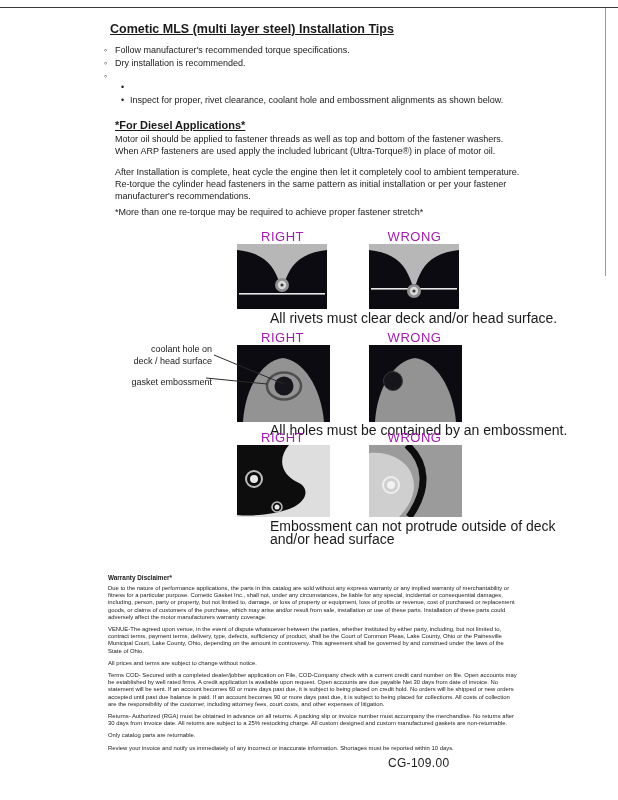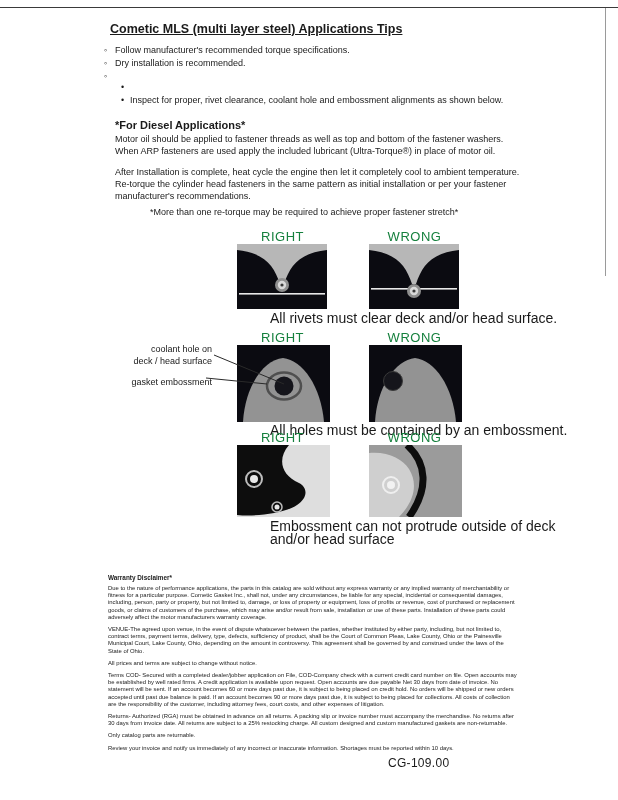--- a/index.html
+++ b/index.html
@@ -13,29 +13,29 @@
 
   .title { left:110px; top:22px; font-size:12.5px; font-weight:bold;
            text-decoration:underline; white-space:nowrap; }
 
   .tips { left:104px; top:44px; }
   .subtips { left:121px; top:81px; }
   .tip { display:flex; font-size:9px; line-height:13px; white-space:nowrap; }
   .tip .m { width:11px; flex:0 0 auto; }
   .subtips .tip .m { width:9px; }
 
-  .diesel-h { left:115px; top:119px; font-size:11px; font-weight:bold; white-space:nowrap; }
+  .diesel-h { left:115px; top:119px; font-size:11px; font-weight:bold; white-space:nowrap;text-decoration:underline; }
   .body { font-size:9px; line-height:12px; width:412px; left:115px; }
   .para1 { top:133px; }
   .para2 { top:166px; }
-  .note  { top:206px; white-space:nowrap;margin-left:35px; }
+  .note  { top:206px; white-space:nowrap; }
 
   .fig { left:0; width:618px; }
   .lbl { position:absolute; top:0; width:93px; text-align:center; font-size:13px;
-         color:#15803d; letter-spacing:0.5px; }
+         color:#a21caf; letter-spacing:0.5px; }
   .lbl-r { left:236px; }
   .lbl-w { left:368px; }
   .img { position:absolute; top:15px; }
   .img svg { display:block; }
   .img-l { left:237px; }
   .img-r { left:369px; }
   .cap { position:absolute; left:237px; font-size:14px; line-height:13px; white-space:nowrap;margin-left:33px; }
 
   #fig1 { top:229px; height:100px; }
   #fig1 .cap { top:83px; }
@@ -60,21 +60,21 @@
   .footer { left:388px; top:756px; font-size:12px; letter-spacing:0.3px; color:#1a1a1a; }
 </style>
 </head>
 <body>
 
 <div class="page">
 
   <div class="abs hairline-top"></div>
   <div class="abs hairline-right"></div>
 
-  <h1 class="abs title">Cometic MLS (multi layer steel) Applications Tips</h1>
+  <h1 class="abs title">Cometic MLS (multi layer steel) Installation Tips</h1>
 
   <div class="abs tips">
     <div class="tip">
       <span class="m">◦</span>
       <span>Follow manufacturer's recommended torque specifications.</span>
     </div>
     <div class="tip">
       <span class="m">◦</span>
       <span>Dry installation is recommended.</span>
     </div>

